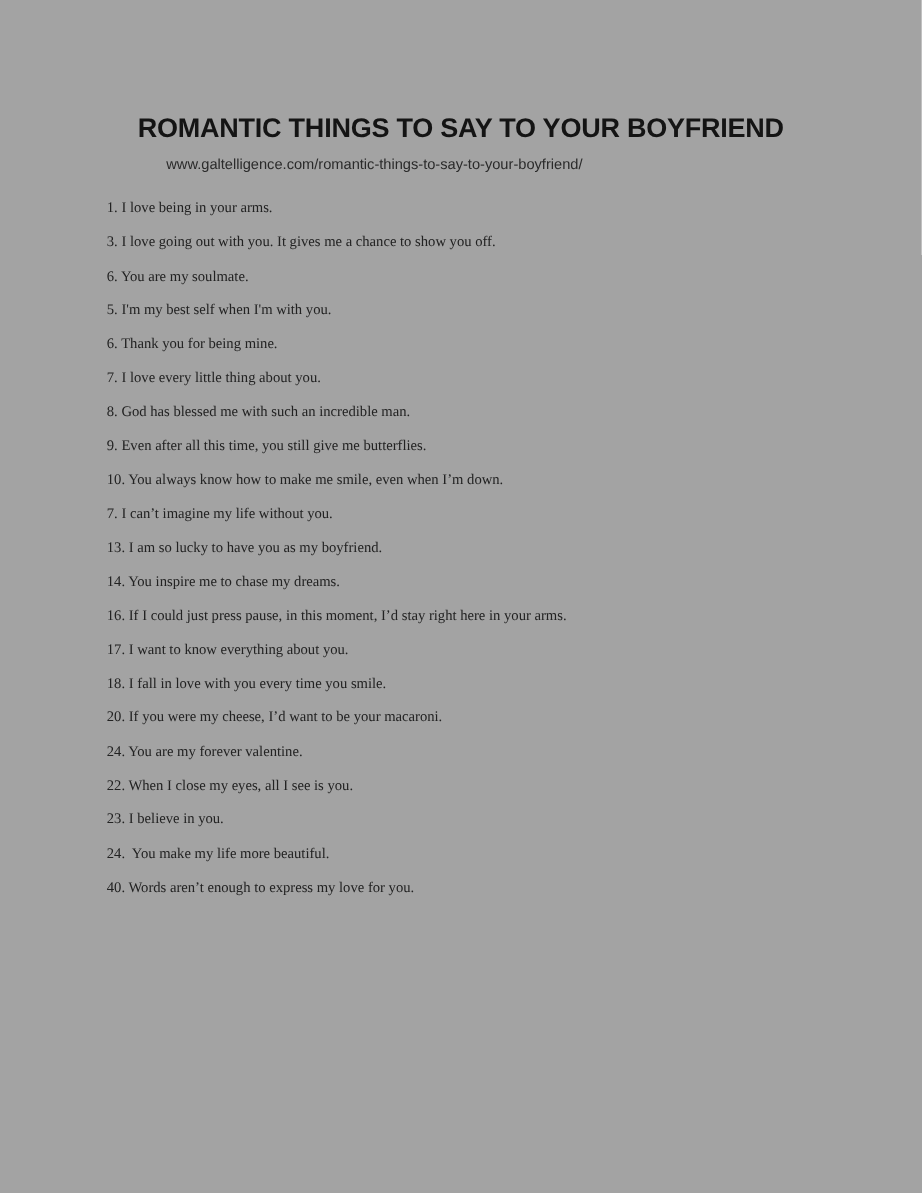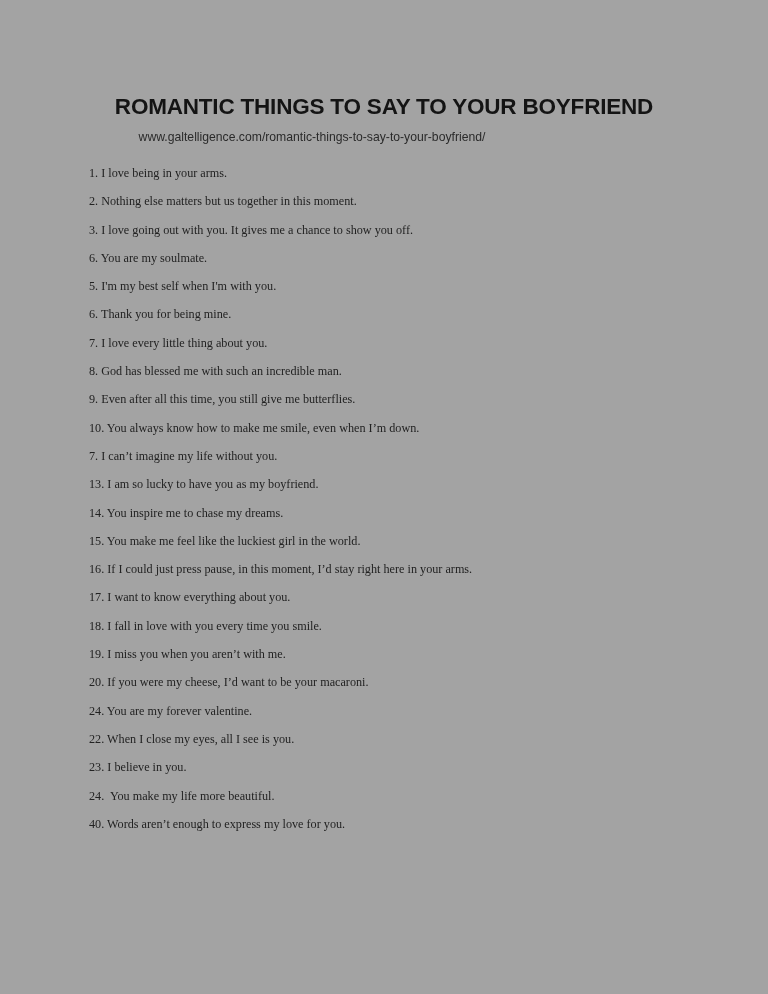--- a/index.html
+++ b/index.html
@@ -64,37 +64,34 @@
   </style>
 </head>
 <body>
 
 <div class="page">
   <h1 class="title">ROMANTIC THINGS TO SAY TO YOUR BOYFRIEND</h1>
   <div class="url">www.galtelligence.com/romantic-things-to-say-to-your-boyfriend/</div>
 
   <ul class="list">
     <li>1. I love being in your arms.</li>
-    <li>2. Nothing else matters but us together in this moment.</li>
     <li>3. I love going out with you. It gives me a chance to show you off.</li>
     <li>6. You are my soulmate.</li>
     <li>5. I'm my best self when I'm with you.</li>
     <li>6. Thank you for being mine.</li>
     <li>7. I love every little thing about you.</li>
     <li>8. God has blessed me with such an incredible man.</li>
     <li>9. Even after all this time, you still give me butterflies.</li>
     <li>10. You always know how to make me smile, even when I’m down.</li>
     <li>7. I can’t imagine my life without you.</li>
     <li>13. I am so lucky to have you as my boyfriend.</li>
     <li>14. You inspire me to chase my dreams.</li>
-    <li>15. You make me feel like the luckiest girl in the world.</li>
     <li>16. If I could just press pause, in this moment, I’d stay right here in your arms.</li>
     <li>17. I want to know everything about you.</li>
     <li>18. I fall in love with you every time you smile.</li>
-    <li>19. I miss you when you aren’t with me.</li>
     <li>20. If you were my cheese, I’d want to be your macaroni.</li>
     <li>24. You are my forever valentine.</li>
     <li>22. When I close my eyes, all I see is you.</li>
     <li>23. I believe in you.</li>
     <li>24.  You make my life more beautiful.</li>
     <li>40. Words aren’t enough to express my love for you.</li>
   </ul>
 </div>
 
 </body></html>

